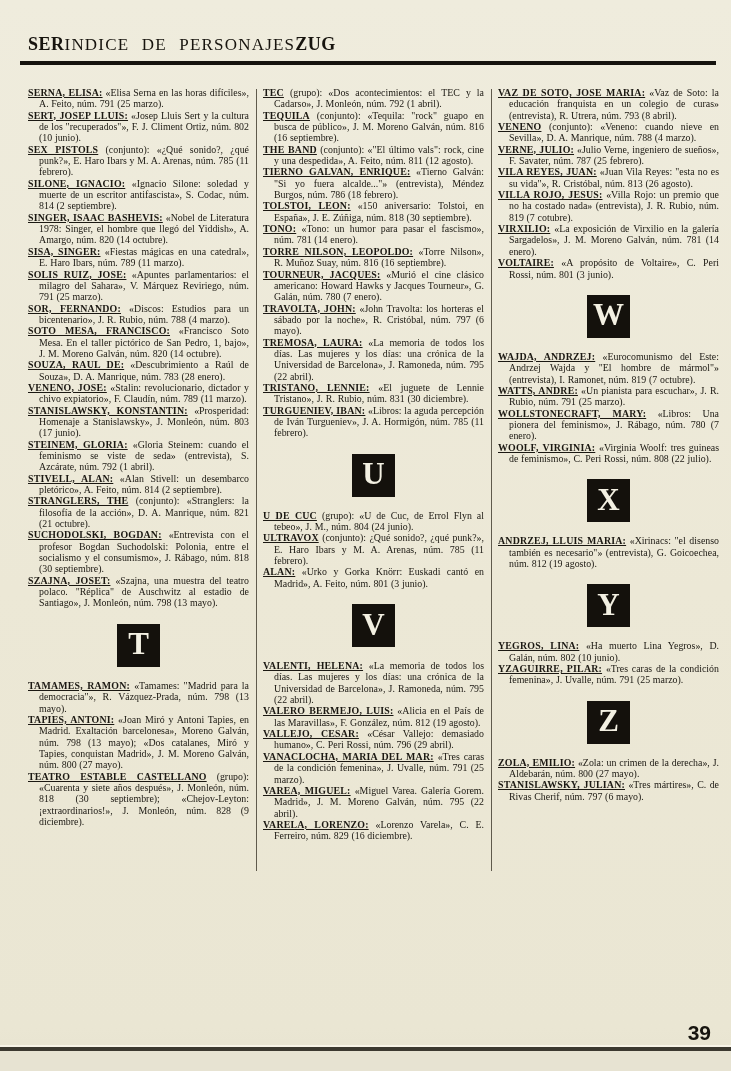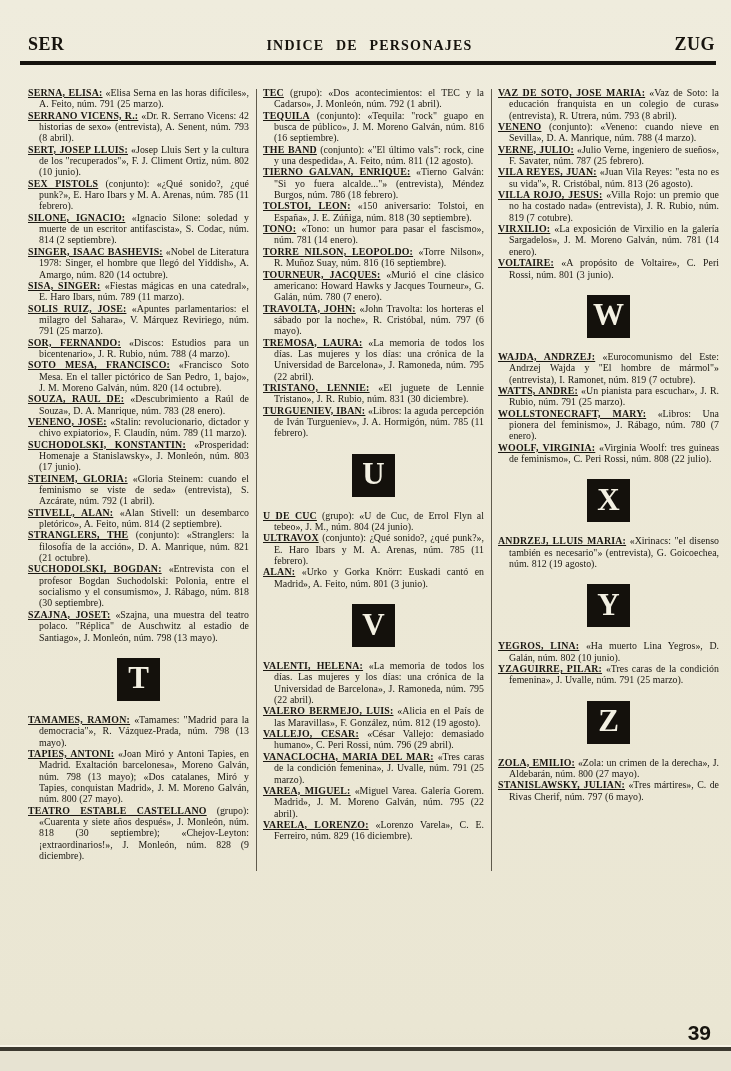--- a/index.html
+++ b/index.html
@@ -8,25 +8,25 @@
     background:#e9e5d4;
     font-family:"Liberation Serif", serif;
     position:relative;overflow:hidden;
   }
   .page{
     position:absolute;inset:0;
     background:linear-gradient(180deg,#efecdd 0%,#ece8d6 55%,#eae6d3 96%,#e7e3d0 100%);
   }
   .header{
     position:absolute;top:34px;left:28px;right:16px;
-    display:flex;justify-content:space-between;align-items:baseline;
+    display:flex;align-items:baseline;
     color:#17140e;
   }
   .hdr-side{font-size:18px;font-weight:bold;letter-spacing:.5px;}
-  .hdr-center{font-size:14px;font-weight:bold;letter-spacing:1.2px;word-spacing:7px;}
+  .hdr-center{font-size:17px;font-weight:normal;letter-spacing:1.2px;word-spacing:7px;}
   .rule{
     position:absolute;top:61px;left:20px;right:15px;height:4px;background:#15130e;
   }
   .cols{
     position:absolute;top:87px;left:28px;right:13px;
     display:flex;align-items:stretch;
   }
   .col{width:221px;flex:0 0 221px;color:#1b1812;}
   .sep{flex:0 0 1px;width:1px;background:#5f5a4c;margin:2px 6px 0 7px;height:782px;}
   .entry{
@@ -70,32 +70,31 @@
     <span class="hdr-side">SER</span>
     <span class="hdr-center">INDICE  DE  PERSONAJES</span>
     <span class="hdr-side">ZUG</span>
   </div>
 
   <div class="rule"></div>
 
   <div class="cols">
     <div class="col">
         <p class="entry"><b>SERNA, ELISA:</b> «Elisa Serna en las horas difíciles», A. Feito, núm. 791 (25 marzo).</p>
-        <p class="entry"><b>SERRANO VICENS, R.:</b> «Dr. R. Serrano Vicens: 42 historias de sexo» (entrevista), A. Senent, núm. 793 (8 abril).</p>
         <p class="entry"><b>SERT, JOSEP LLUIS:</b> «Josep Lluis Sert y la cultura de los "recuperados"», F. J. Climent Ortiz, núm. 802 (10 junio).</p>
         <p class="entry"><b>SEX PISTOLS</b> (conjunto): «¿Qué sonido?, ¿qué punk?», E. Haro Ibars y M. A. Arenas, núm. 785 (11 febrero).</p>
         <p class="entry"><b>SILONE, IGNACIO:</b> «Ignacio Silone: soledad y muerte de un escritor antifascista», S. Codac, núm. 814 (2 septiembre).</p>
         <p class="entry"><b>SINGER, ISAAC BASHEVIS:</b> «Nobel de Literatura 1978: Singer, el hombre que llegó del Yiddish», A. Amargo, núm. 820 (14 octubre).</p>
         <p class="entry"><b>SISA, SINGER:</b> «Fiestas mágicas en una catedral», E. Haro Ibars, núm. 789 (11 marzo).</p>
         <p class="entry"><b>SOLIS RUIZ, JOSE:</b> «Apuntes parlamentarios: el milagro del Sahara», V. Márquez Reviriego, núm. 791 (25 marzo).</p>
         <p class="entry"><b>SOR, FERNANDO:</b> «Discos: Estudios para un bicentenario», J. R. Rubio, núm. 788 (4 marzo).</p>
         <p class="entry"><b>SOTO MESA, FRANCISCO:</b> «Francisco Soto Mesa. En el taller pictórico de San Pedro, 1, bajo», J. M. Moreno Galván, núm. 820 (14 octubre).</p>
         <p class="entry"><b>SOUZA, RAUL DE:</b> «Descubrimiento a Raúl de Souza», D. A. Manrique, núm. 783 (28 enero).</p>
         <p class="entry"><b>VENENO, JOSE:</b> «Stalin: revolucionario, dictador y chivo expiatorio», F. Claudín, núm. 789 (11 marzo).</p>
-        <p class="entry"><b>SUCHODOLSKI, KONSTANTIN:</b> «Prosperidad: Homenaje a Stanislawsky», J. Monleón, núm. 803 (17 junio).</p>
+        <p class="entry"><b>STANISLAWSKY, KONSTANTIN:</b> «Prosperidad: Homenaje a Stanislawsky», J. Monleón, núm. 803 (17 junio).</p>
         <p class="entry"><b>STEINEM, GLORIA:</b> «Gloria Steinem: cuando el feminismo se viste de seda» (entrevista), S. Azcárate, núm. 792 (1 abril).</p>
         <p class="entry"><b>STIVELL, ALAN:</b> «Alan Stivell: un desembarco pletórico», A. Feito, núm. 814 (2 septiembre).</p>
         <p class="entry"><b>STRANGLERS, THE</b> (conjunto): «Stranglers: la filosofía de la acción», D. A. Manrique, núm. 821 (21 octubre).</p>
         <p class="entry"><b>SUCHODOLSKI, BOGDAN:</b> «Entrevista con el profesor Bogdan Suchodolski: Polonia, entre el socialismo y el consumismo», J. Rábago, núm. 818 (30 septiembre).</p>
         <p class="entry"><b>SZAJNA, JOSET:</b> «Szajna, una muestra del teatro polaco. "Réplica" de Auschwitz al estadio de Santiago», J. Monleón, núm. 798 (13 mayo).</p>
         <div class="letter-box">
           <span>T</span>
         </div>
         <p class="entry"><b>TAMAMES, RAMON:</b> «Tamames: "Madrid para la democracia"», R. Vázquez-Prada, núm. 798 (13 mayo).</p>
         <p class="entry"><b>TAPIES, ANTONI:</b> «Joan Miró y Antoni Tapies, en Madrid. Exaltación barcelonesa», Moreno Galván, núm. 798 (13 mayo); «Dos catalanes, Miró y Tapies, conquistan Madrid», J. M. Moreno Galván, núm. 800 (27 mayo).</p>

